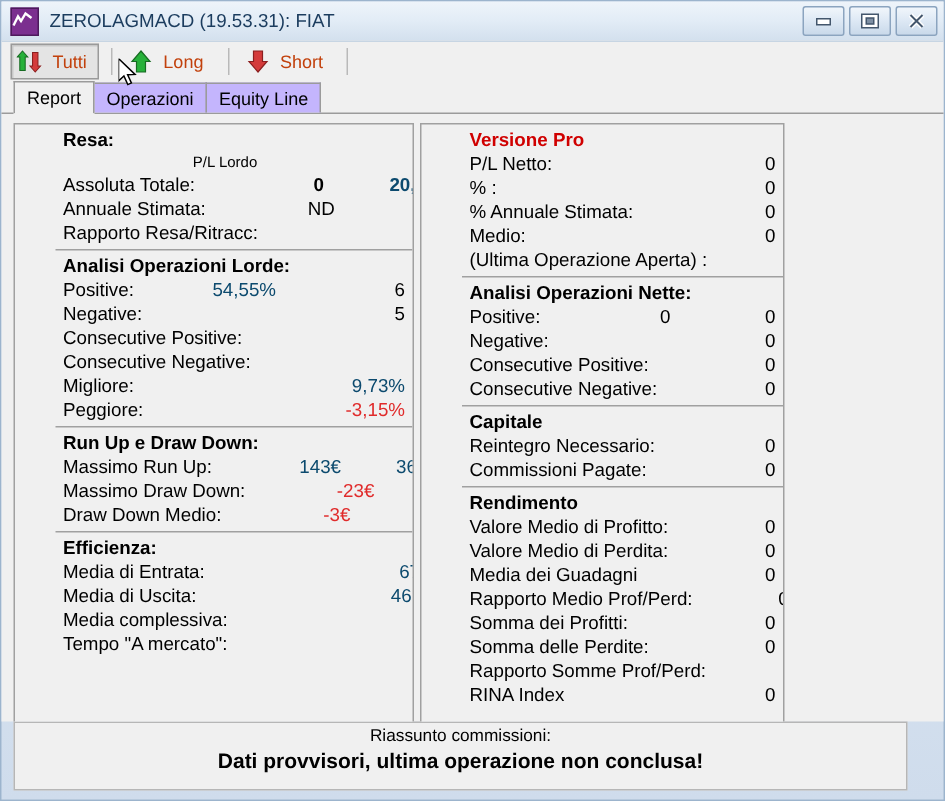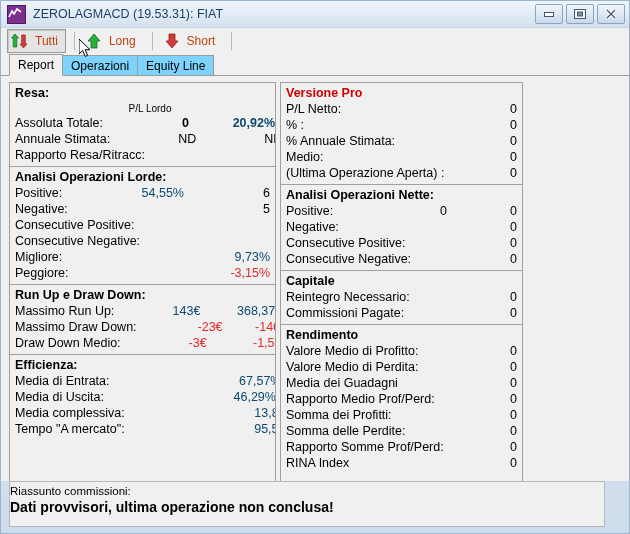--- a/index.html
+++ b/index.html
@@ -103,21 +103,21 @@
   }
   .tab {
     font-size: 12px;
     color: #000;
     padding: 2px 8px 2px 8px;
     height: 20px;
     box-sizing: border-box;
     line-height: 16px;
     border: 1px solid #9b9b9b;
     border-bottom: none;
-    background: #7dd3fc;
+    background: #c4b5fd;
     margin-right: -1px;
     position: relative;
   }
   .tab.active {
     background: #f0f0f0;
     height: 22px;
     z-index: 3;
     border-bottom: 1px solid #f0f0f0;
     margin-bottom: -1px;
   }
@@ -129,20 +129,21 @@
     padding: 6px 4px 0 8px;
     box-sizing: border-box;
     overflow: hidden;
   }
   .panel {
     background: #f0f0f0;
     border: 1px solid #a0a0a0;
     box-sizing: border-box;
     overflow: hidden;
     position: relative;
+    padding-left: 27px;
   }
   #left-panel { width: 267px; flex: 0 0 267px; margin-right: 4px; height: 410px; }
   #right-panel { width: 243px; flex: 0 0 243px; height: 410px; }
   #filler { flex: 1 1 auto; }
 
   .grp { padding: 1px 5px 3px 5px; }
   .grp + .grp { border-top: 1px solid #a0a0a0; }
   .grp-title {
     font-size: 12.5px;
     font-weight: bold;
@@ -193,21 +194,21 @@
   .subhdr .s2 { flex: 0 0 auto; width: 80px; text-align: center; }
   .subhdr .s3 { flex: 0 0 auto; width: 80px; }
   
   #status {
     flex: 0 0 46px;
     height: 46px;
     margin: 0 24px 6px 8px;
     background: #f0f0f0;
     border: 1px solid #b6b6b6;
     box-sizing: border-box;
-    text-align: left;
+    text-align: center;
     padding-top: 3px;
   }
   #status .line1 { font-size: 11.5px; color: #000; }
   #status .line2 { font-size: 14px; font-weight: bold; color: #000; margin-top: 2px; }
   
   #cursor { position: absolute; left: 78px; top: 38px; width: 14px; height: 20px; pointer-events: none; }
 </style>
 </head>
 <body>
 

